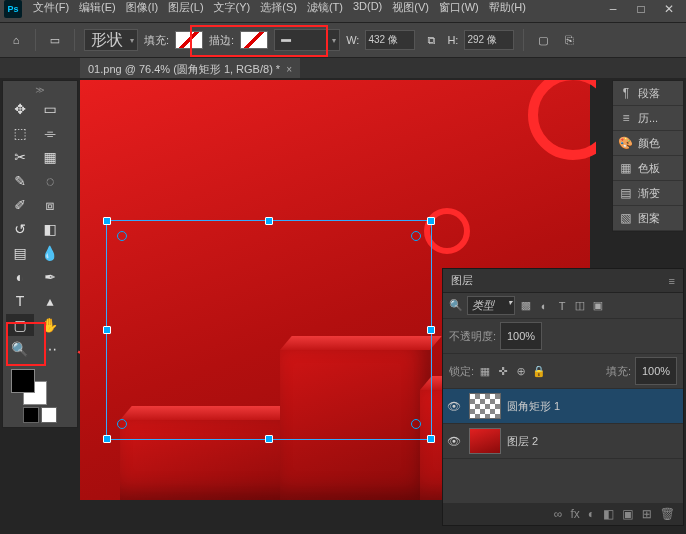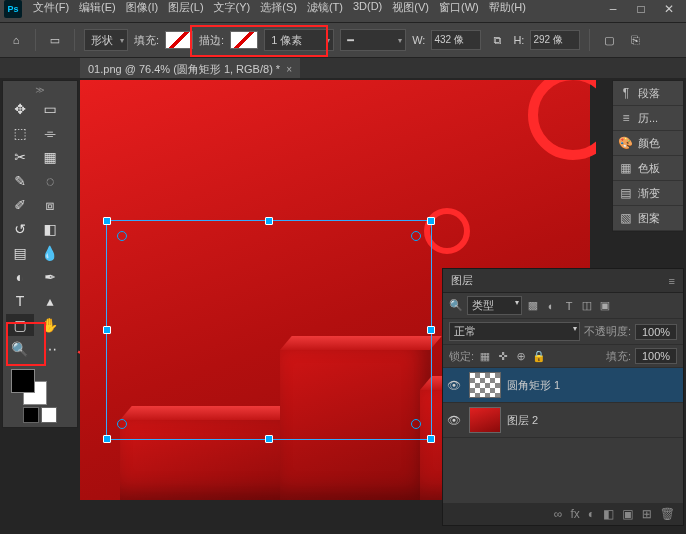--- a/index.html
+++ b/index.html
@@ -4,21 +4,21 @@
 <style>
   html,body{margin:0;padding:0;width:686px;height:534px;background:#2a2a2a;font-family:"Microsoft YaHei",Arial,sans-serif;font-size:11px;color:#ccc;overflow:hidden;}
   .menubar{background:#444;height:22px;display:flex;align-items:flex-start;padding:0 4px;border-bottom:1px solid #222;}
   .menubar .logo{width:18px;height:18px;background:#001d26;color:#00c8ff;font-weight:bold;font-size:9px;display:flex;align-items:center;justify-content:center;margin-right:6px;border-radius:2px;}
   .menubar .mitem{padding:0 5px;cursor:default;}
   .menubar .wcontrols{margin-left:auto;display:flex;}
   .menubar .wbtn{width:26px;height:18px;display:flex;align-items:center;justify-content:center;font-size:12px;margin-left:2px;}
   .optbar{background:#444;height:34px;display:flex;align-items:center;padding:0 6px;border-bottom:1px solid #222;gap:6px;position:relative;}
   .optbar .ico{width:20px;height:20px;display:flex;align-items:center;justify-content:center;}
   .optbar .sep{width:1px;height:22px;background:#555;margin:0 3px;}
-  .optbar .sel{background:#333;border:1px solid #555;height:20px;padding:0 14px 0 6px;display:flex;align-items:center;position:relative;font-size:11px;}
+  .optbar .sel{background:#333;border:1px solid #555;height:20px;padding:0 14px 0 6px;display:flex;align-items:center;position:relative;font-size:16px;}
   .optbar .sel:after{content:"▾";position:absolute;right:3px;font-size:8px;color:#999;}
   .optbar .swatch{width:26px;height:16px;border:1px solid #666;position:relative;display:inline-block;vertical-align:middle;}
   .optbar .swatch.red-edge{background:linear-gradient(135deg,#fff 0 45%,#d00 45% 55%,#fff 55% 100%);}
   .optbar .lbl{font-size:11px;}
   .optbar .numbox{background:#333;border:1px solid #555;width:44px;height:18px;color:#ccc;font-size:10px;padding:0 2px;}
   .optbar .redbox{position:absolute;border:2px solid #f22;pointer-events:none;}
   .tabbar{background:#333;height:22px;display:flex;align-items:center;padding-left:80px;border-bottom:1px solid #111;}
   .tabbar .tab{background:#444;padding:10px 8px;border-top:1px solid #555;font-size:11px;display:flex;align-items:center;}
   .tabbar .tab .x{margin-left:6px;font-size:10px;color:#aaa;}
   .workspace{position:absolute;left:0;top:78px;right:0;bottom:0;background:#252525;}
@@ -53,24 +53,24 @@
   .shape-sel .c.bl{left:10px;bottom:10px;} .shape-sel .c.br{right:10px;bottom:10px;}
   .arrow{position:absolute;left:76px;top:264px;color:#f33;font-size:22px;transform:rotate(-20deg);}
   .rbox{position:absolute;left:6px;top:244px;width:36px;height:40px;border:2px solid #f22;pointer-events:none;}
   .rightpanels{position:absolute;right:2px;top:2px;width:70px;background:#444;border:1px solid #222;}
   .rightpanels .rp{height:24px;display:flex;align-items:center;gap:5px;padding:0 6px;border-bottom:1px solid #333;}
   .rightpanels .rp .ic{width:14px;height:14px;display:flex;align-items:center;justify-content:center;color:#bbb;font-size:12px;}
   .layerspanel{position:absolute;right:2px;top:190px;width:240px;bottom:8px;background:#3a3a3a;border:1px solid #1a1a1a;display:flex;flex-direction:column;}
   .layerspanel .hdr{background:#333;padding:4px 8px;display:flex;align-items:center;font-size:11px;border-bottom:1px solid #222;}
   .layerspanel .hdr .menu{margin-left:auto;color:#999;}
   .layerspanel .row{display:flex;align-items:center;padding:3px 6px;gap:4px;font-size:11px;border-bottom:1px solid #2e2e2e;}
-  .layerspanel .row .sel{background:#2b2b2b;border:1px solid #555;padding:1px 27px 1px 4px;position:relative;flex:0 0 auto;}
+  .layerspanel .row .sel{background:#2b2b2b;border:1px solid #555;padding:1px 20px 1px 4px;position:relative;flex:0 0 auto;font-style:italic;}
   .layerspanel .row .sel:after{content:"▾";position:absolute;right:2px;font-size:8px;}
   .layerspanel .row .lab{color:#999;}
-  .layerspanel .row .nb{background:#2b2b2b;border:1px solid #555;width:40px;text-align:center;padding:1px 0;}
+  .layerspanel .row .nb{background:#2b2b2b;border:1px solid #555;width:40px;text-align:center;padding:7px 0;}
   .layerspanel .ic{width:14px;height:14px;display:inline-flex;align-items:center;justify-content:center;color:#aaa;font-size:11px;}
   .layerspanel .layers{flex:1;overflow:auto;}
   .layerspanel .lrow{display:flex;align-items:center;padding:4px;gap:6px;border-bottom:1px solid #2e2e2e;}
   .layerspanel .lrow.active{background:#204868;}
   .layerspanel .eye{width:16px;color:#ccc;}
   .layerspanel .thumb{width:30px;height:24px;border:1px solid #666;background:#fff;position:relative;}
   .layerspanel .thumb.chk{background:repeating-conic-gradient(#888 0 25%,#fff 0 50%) 0 0/10px 10px;}
   .layerspanel .thumb.red{background:linear-gradient(160deg,#e02020,#8a0a0a);}
   .layerspanel .ftr{background:#2d2d2d;height:22px;display:flex;align-items:center;justify-content:flex-end;gap:8px;padding:0 8px;color:#888;font-size:12px;}
   .statusbar{position:absolute;left:80px;bottom:0;right:250px;height:20px;background:#3a3a3a;display:flex;align-items:center;padding:0 8px;font-size:11px;color:#bbb;}
@@ -102,21 +102,20 @@
 <div class="optbar">
   <div class="ico">⌂</div>
   <div class="sep"></div>
   <div class="ico">▭</div>
   <div class="sep"></div>
   <div class="sel">形状</div>
   <span class="lbl">填充:</span>
   <span class="swatch red-edge"></span>
   <span class="lbl">描边:</span>
   <span class="swatch red-edge"></span>
-  <div class="sel" style="width:48px">1 像素</div>
   <div class="sel" style="width:44px;background:#333">━</div>
   <span class="lbl">W:</span>
   <input class="numbox" value="432 像" style="">
   <span class="ico">⧉</span>
   <span class="lbl">H:</span>
   <input class="numbox" value="292 像" style="">
   <div class="sep"></div>
   <div class="ico">▢</div>
   <div class="ico">⎘</div>
   <div class="redbox" style="left:190px;top:2px;width:134px;height:28px;"></div>
@@ -256,21 +255,20 @@
     <div class="row">
       <span class="ic">🔍</span>
       <div class="sel">类型</div>
       <span class="ic">▩</span>
       <span class="ic">◐</span>
       <span class="ic">T</span>
       <span class="ic">◫</span>
       <span class="ic">▣</span>
     </div>
     <div class="row">
-      <div class="sel" style="flex:1">正常</div>
       <span class="lab">不透明度:</span>
       <div class="nb">100%</div>
     </div>
     <div class="row">
       <span class="lab">锁定:</span>
       <span class="ic">▦</span>
       <span class="ic">✜</span>
       <span class="ic">⊕</span>
       <span class="ic">🔒</span>
       <span class="lab" style="margin-left:auto">填充:</span>

